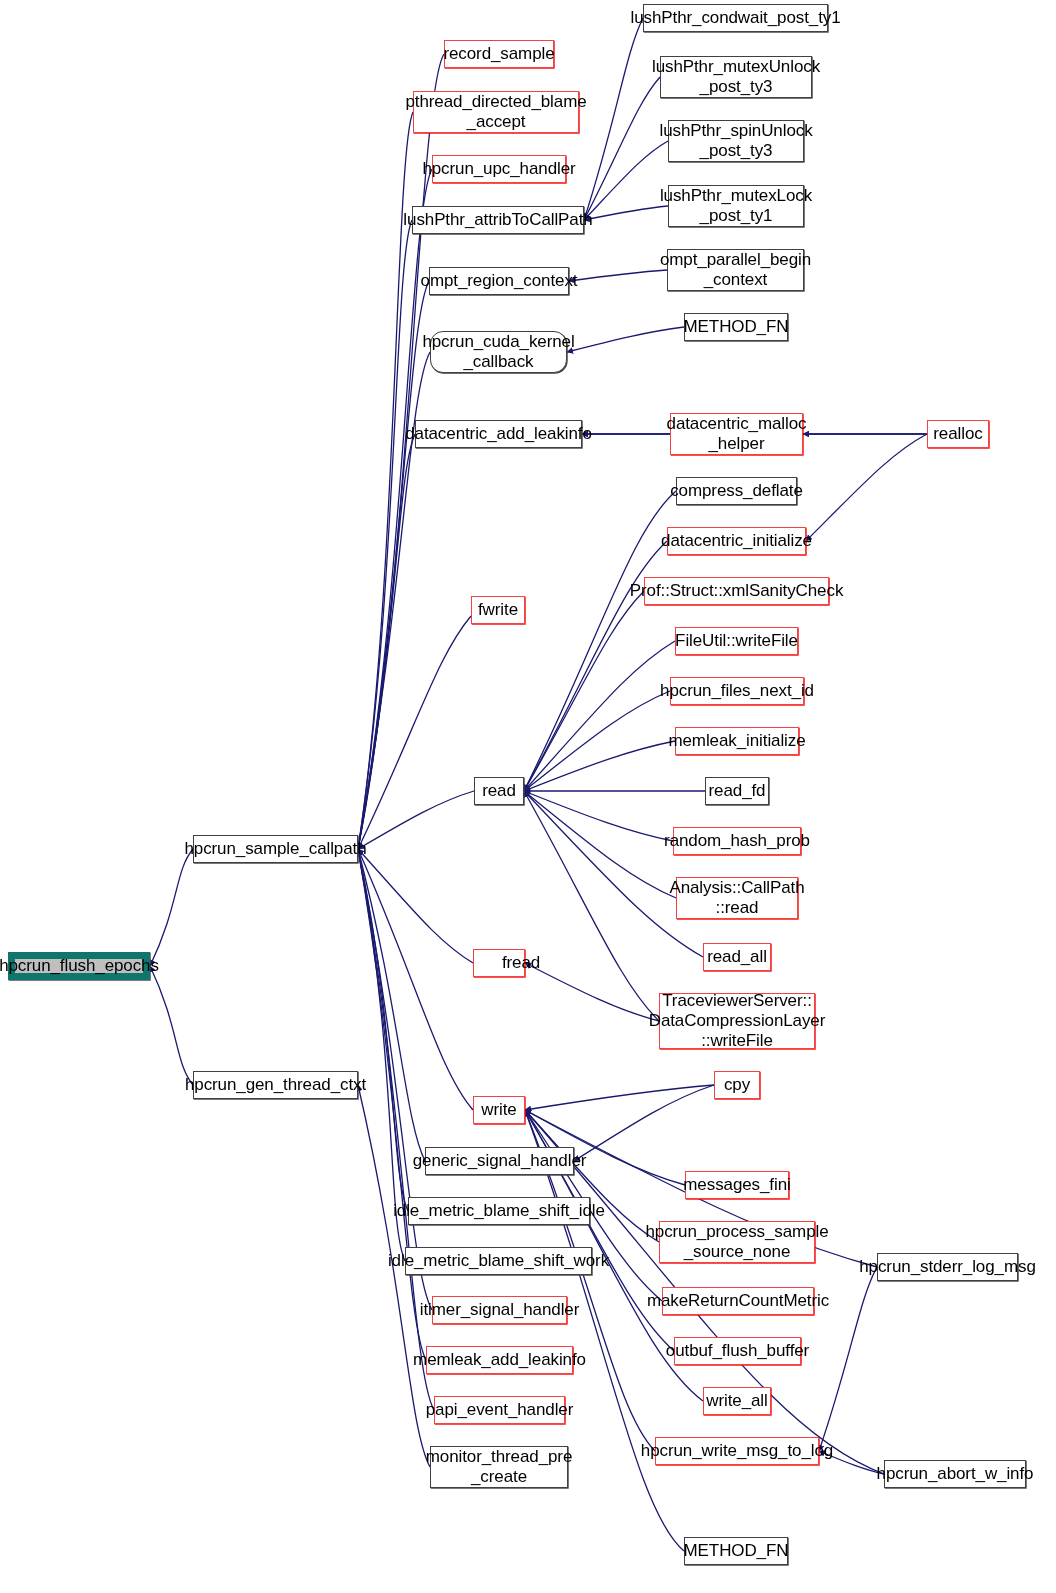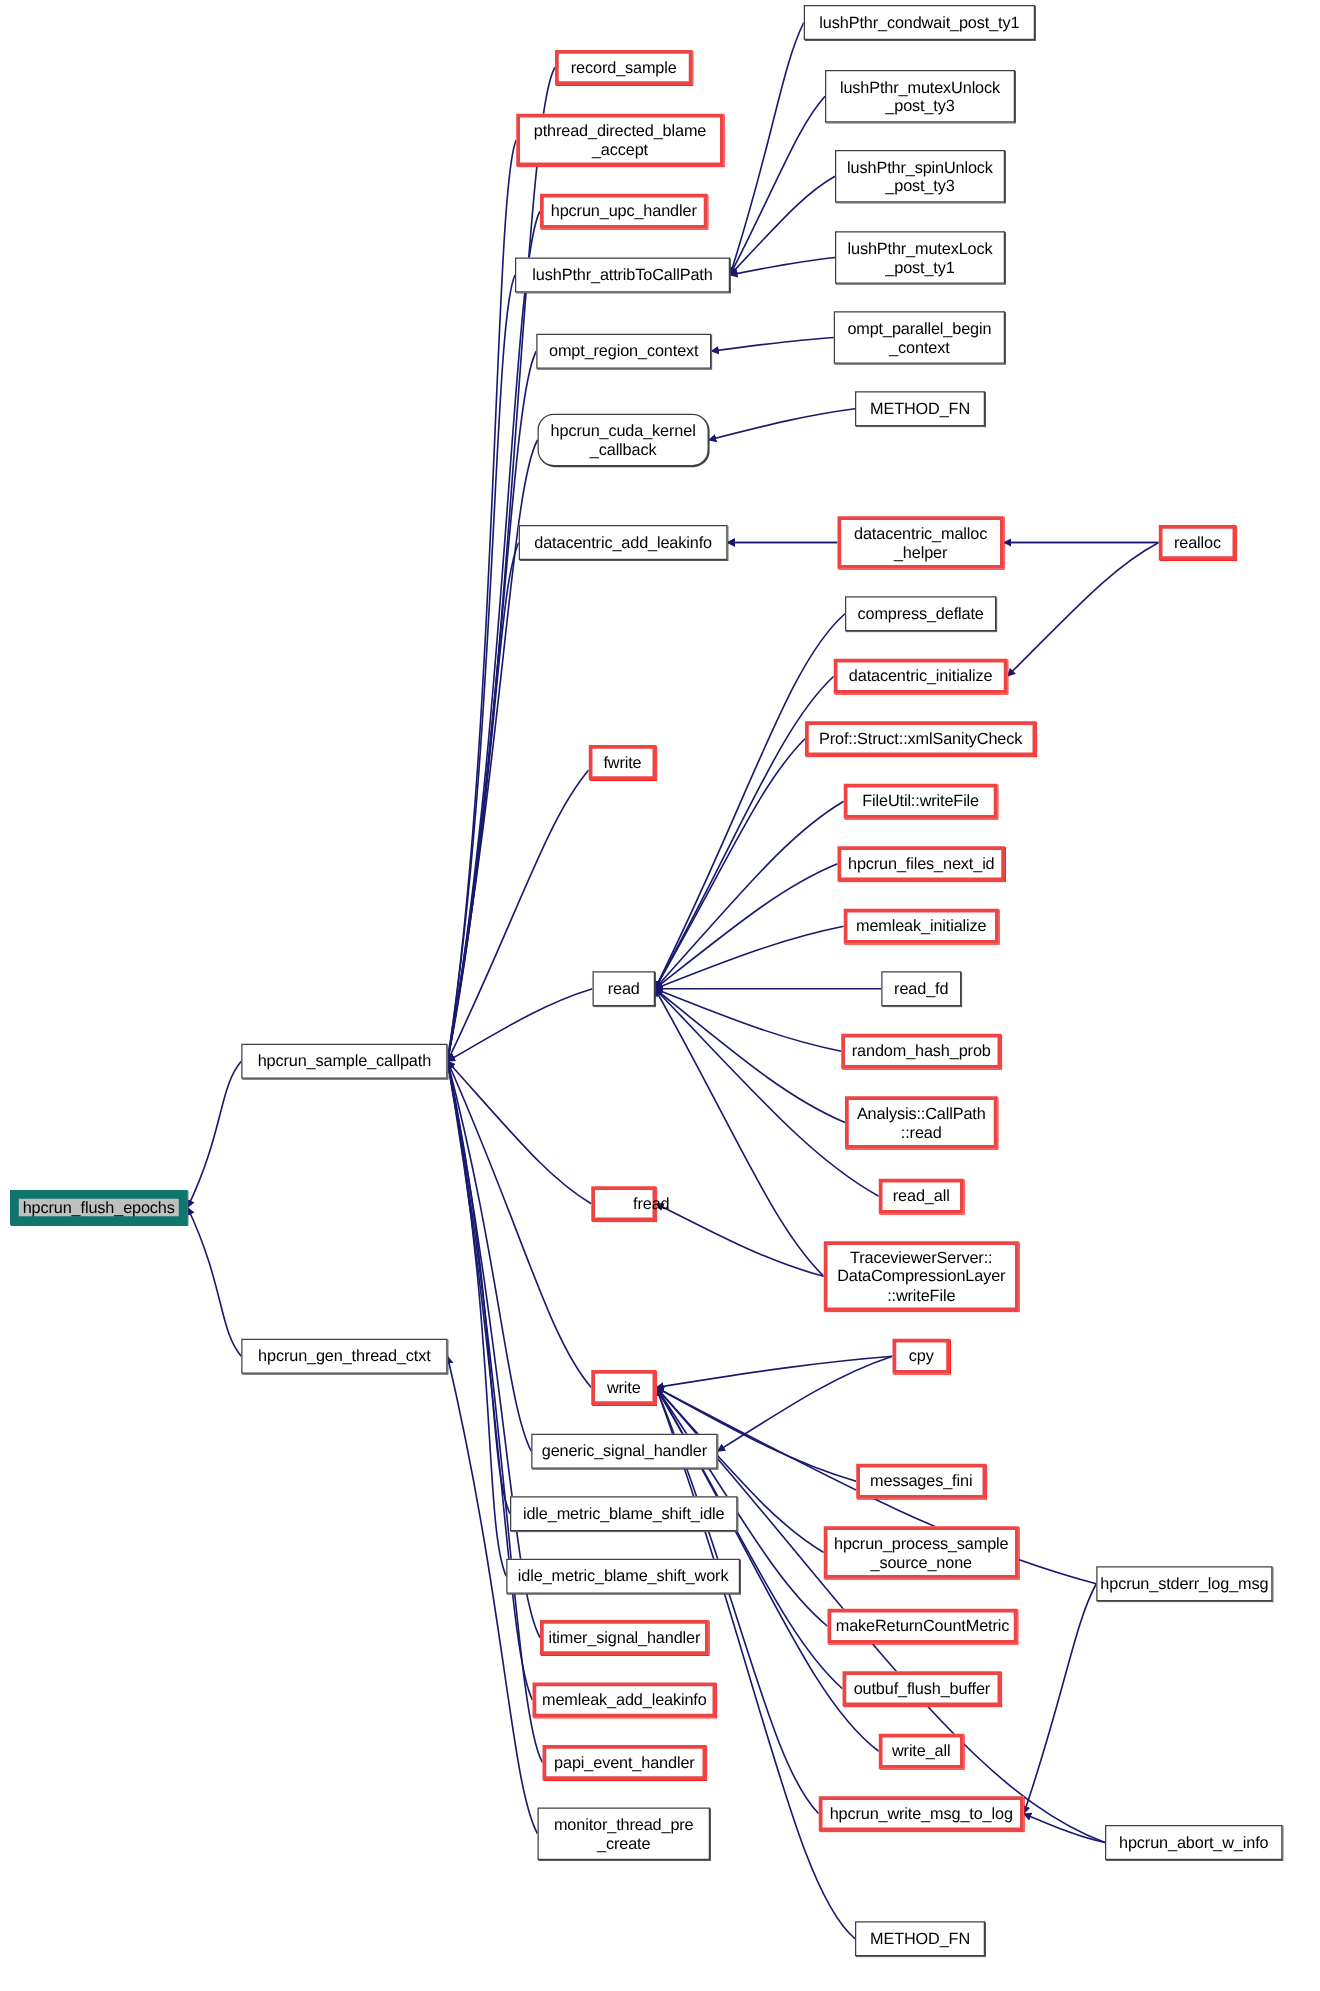--- a/index.html
+++ b/index.html
@@ -19,30 +19,30 @@
     height:1593px;
     pointer-events:none;
   }
   .node{
     position:absolute;
     box-sizing:border-box;
     display:flex;
     align-items:center;
     justify-content:center;
     text-align:center;
-    font-size:13px;
+    font-size:17px;
     line-height:1.18;
     color:#000000;
     background:#ffffff;
     white-space:pre-line;
     letter-spacing:-0.1px;
     z-index:5;
   }
   .node.black{ border:1px solid #404040; box-shadow:0.7px 0.7px 0 0 #404040; }
-  .node.red  { border:3px solid #ef4444; box-shadow:0.7px 0.7px 0 0 #ff0000; }
+  .node.red  { border:1px solid #ef4444; box-shadow:0.7px 0.7px 0 0 #ff0000; }
   .node.current{ background:#bfbfbf; border:7px solid #0f766e; box-shadow:0.7px 0.7px 0 0 #404040; }
 </style>
 </head>
 <body>
 
 <div id="graph">
   <svg id="edges" viewBox="0 0 1056 1593">
     <defs>
       <marker id="arrow" viewBox="0 0 10 10" refX="9" refY="5" markerWidth="5.2" markerHeight="5.2" orient="auto-start-reverse">
         <path d="M 0 0 L 10 5 L 0 10 z" fill="#191970"></path>

